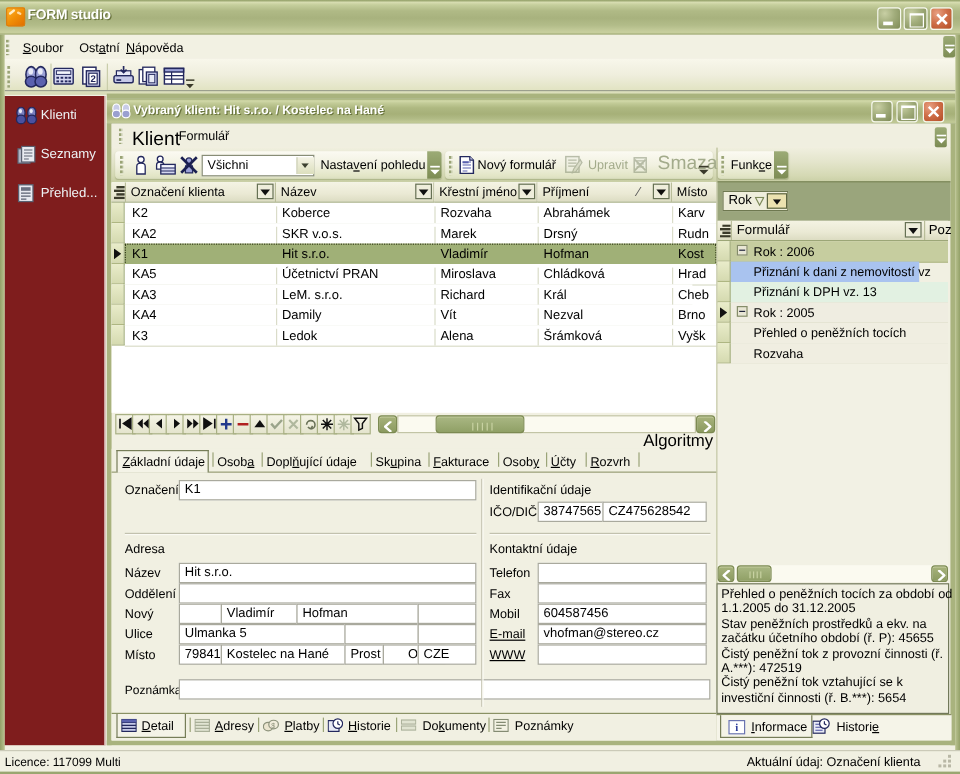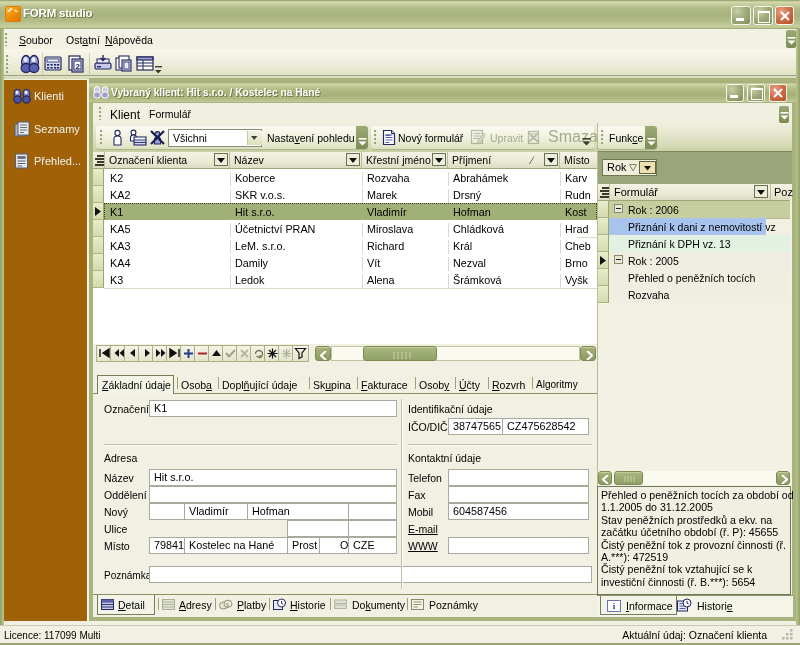--- a/index.html
+++ b/index.html
@@ -135,21 +135,21 @@
 </div>
 
 <div class="a" style="left:4px;top:75px;width:792px;height:1px;background:#9b9f8d"></div>
 <div class="a" style="left:89px;top:78px;width:707px;height:4px;background:#a9b37e"></div>
 <div class="a" style="left:786px;top:30px;width:10px;height:18px;border-radius:2px;background:linear-gradient(180deg,#9cab76,#7d8c54)"></div>
 <svg class="a" style="left:787px;top:37px" width="9" height="9">
       <rect x="0.5" y="0" width="8" height="1.6" fill="#fff"></rect>
       <path d="M0.5 3.5 L8.5 3.5 L4.5 7.5 Z" fill="#fff"></path>
     </svg>
 
-<div class="a" style="left:4px;top:80px;width:83px;height:541px;background:#a16207;border-right:1px solid #fdfdf6">
+<div class="a" style="left:4px;top:80px;width:83px;height:541px;background:#7f1d1d;border-right:1px solid #fdfdf6">
   <svg class="a" style="left:9px;top:9px" width="19" height="15" id="sb-binoc">
         <g>
           <ellipse cx="4.5" cy="5" rx="3.4" ry="4.8" fill="#7a80c0" stroke="#23285e" stroke-width="1.1"></ellipse>
           <ellipse cx="13.5" cy="5" rx="3.4" ry="4.8" fill="#7a80c0" stroke="#23285e" stroke-width="1.1"></ellipse>
           <ellipse cx="4.5" cy="10.5" rx="3.8" ry="3.6" fill="#4a51a0" stroke="#23285e" stroke-width="1.1"></ellipse>
           <ellipse cx="13.5" cy="10.5" rx="3.8" ry="3.6" fill="#4a51a0" stroke="#23285e" stroke-width="1.1"></ellipse>
           <ellipse cx="4" cy="3.6" rx="1.4" ry="1.8" fill="#e8eaf6"></ellipse>
           <ellipse cx="13" cy="3.6" rx="1.4" ry="1.8" fill="#e8eaf6"></ellipse>
         </g>
       </svg>
@@ -193,21 +193,21 @@
         <path d="M2 2 L10 10 M10 2 L2 10" stroke="#fff" stroke-width="2"></path>
       </svg>
     </div>
 
 <div class="a" style="left:89px;top:103px;width:4px;height:518px;background:#a9b37e"></div>
 <div class="a" style="left:792px;top:103px;width:4px;height:518px;background:#a9b37e"></div>
 <div class="a" style="left:89px;top:617px;width:707px;height:4px;background:#a9b37e"></div>
 
 <div class="a" style="left:93px;top:103px;width:699px;height:20px;background:#f0efe0">
   <div class="a grip" style="left:6px;top:4px;height:13px"></div>
-  <span class="a" style="left:17px;top:5px;font-size:12px">Klient</span>
+  <span class="a" style="left:17px;top:5px;font-size:16px">Klient</span>
   <span class="a" style="left:56px;top:5px;font-size:10.5px">Formulář</span>
   <div class="a" style="left:686px;top:3px;width:10px;height:17px;border-radius:2px;background:linear-gradient(180deg,#9cab76,#7b8a52)"></div>
   <svg class="a" style="left:687px;top:9px" width="9" height="9">
         <rect x="0.5" y="0" width="8" height="1.6" fill="#fff"></rect>
         <path d="M0.5 3.5 L8.5 3.5 L4.5 7.5 Z" fill="#fff"></path>
       </svg>
 </div>
 
 <div class="a" style="left:93px;top:123px;width:699px;height:29px;background:linear-gradient(180deg,#f0efdf 0%,#e4e5cc 40%,#d5d9b4 80%,#c9cfa5 100%)"></div>
 
@@ -510,21 +510,21 @@
 <div class="a" style="left:93px;top:393px;width:504px;height:1px;background:#8a9164"></div>
 <div class="a" style="left:97px;top:375px;width:77px;height:19px;background:#f4f3e7;border:1px solid #767d58;border-bottom:none;box-sizing:border-box"></div>
 <span class="a" style="left:102px;top:379px;font-size:10.5px"><u>Z</u>ákladní údaje</span>
 <span class="a" style="left:181px;top:379px;font-size:10.5px">Osob<u>a</u></span>
 <span class="a" style="left:222px;top:379px;font-size:10.5px">Dopl<u>ň</u>ující údaje</span>
 <span class="a" style="left:313px;top:379px;font-size:10.5px">Sk<u>u</u>pina</span>
 <span class="a" style="left:361px;top:379px;font-size:10.5px"><u>F</u>akturace</span>
 <span class="a" style="left:419px;top:379px;font-size:10.5px">Osob<u>y</u></span>
 <span class="a" style="left:459px;top:379px;font-size:10.5px"><u>Ú</u>čty</span>
 <span class="a" style="left:492px;top:379px;font-size:10.5px"><u>R</u>ozvrh</span>
-<span class="a" style="left:536px;top:379px;font-size:10px">Algoritmy</span>
+<span class="a" style="left:536px;top:359px;font-size:14px">Algoritmy</span>
 <div class="a tabsep" style="left:177px"></div>
 <div class="a tabsep" style="left:218px"></div>
 <div class="a tabsep" style="left:309px"></div>
 <div class="a tabsep" style="left:357px"></div>
 <div class="a tabsep" style="left:415px"></div>
 <div class="a tabsep" style="left:455px"></div>
 <div class="a tabsep" style="left:488px"></div>
 <div class="a tabsep" style="left:532px"></div>
 
 <div class="a" style="left:93px;top:394px;width:504px;height:223px;background:#f1f0e2"></div>
@@ -536,20 +536,21 @@
 <span class="a fl" style="left:104px;top:472px">Název</span>
 <div class="a fin" style="left:149px;top:469px;width:248px">Hit s.r.o.</div>
 <span class="a fl" style="left:104px;top:489px">Oddělení</span>
 <div class="a fin" style="left:149px;top:486px;width:248px"></div>
 <span class="a fl" style="left:104px;top:506px">Nový</span>
 <div class="a fin" style="left:149px;top:503px;width:36px"></div>
 <div class="a fin" style="left:184px;top:503px;width:64px">Vladimír</div>
 <div class="a fin" style="left:247px;top:503px;width:102px">Hofman</div>
 <div class="a fin" style="left:348px;top:503px;width:49px"></div>
 <span class="a fl" style="left:104px;top:523px">Ulice</span>
+<div class="a fin" style="left:149px;top:520px;width:139px">Ulmanka 5</div>
 <div class="a fin" style="left:287px;top:520px;width:62px"></div>
 <div class="a fin" style="left:348px;top:520px;width:49px"></div>
 <span class="a fl" style="left:104px;top:540px">Místo</span>
 <div class="a fin" style="left:149px;top:537px;width:36px">79841</div>
 <div class="a fin" style="left:184px;top:537px;width:104px">Kostelec na Hané</div>
 <div class="a fin" style="left:287px;top:537px;width:33px">Prost</div>
 <div class="a fin" style="left:319px;top:537px;width:52px;padding-left:20px">Olom</div>
 <div class="a fin" style="left:348px;top:537px;width:49px">CZE</div>
 <span class="a fl" style="left:104px;top:570px;font-size:10px">Poznámka</span>
 <div class="a fin" style="left:149px;top:566px;width:443px"></div>
@@ -564,20 +565,21 @@
 <div class="a" style="left:408px;top:444px;width:184px;height:1px;background:#c2c1ae"></div>
 <div class="a" style="left:408px;top:445px;width:184px;height:1px;background:#fbfaf4"></div>
 <span class="a fl" style="left:408px;top:452px">Kontaktní údaje</span>
 <span class="a fl" style="left:408px;top:472px">Telefon</span>
 <div class="a fin" style="left:448px;top:469px;width:141px"></div>
 <span class="a fl" style="left:408px;top:489px">Fax</span>
 <div class="a fin" style="left:448px;top:486px;width:141px"></div>
 <span class="a fl" style="left:408px;top:506px">Mobil</span>
 <div class="a fin" style="left:448px;top:503px;width:141px">604587456</div>
 <span class="a fl" style="left:408px;top:523px"><u>E-mail</u></span>
+<div class="a fin" style="left:448px;top:520px;width:141px">vhofman@stereo.cz</div>
 <span class="a fl" style="left:408px;top:540px"><u>WWW</u></span>
 <div class="a fin" style="left:448px;top:537px;width:141px"></div>
 
 <div class="a" style="left:93px;top:594px;width:504px;height:23px;background:#f1f0e2"></div>
 <div class="a" style="left:93px;top:594px;width:504px;height:1px;background:#8a9164"></div>
 <div class="a" style="left:97px;top:595px;width:58px;height:20px;background:#f4f3e7;border:1px solid #767d58;border-top:none;box-sizing:border-box"></div>
 <svg class="a" style="left:101px;top:599px" width="13" height="11" id="t2-detail">
       <g>
         <rect x="0.5" y="0.5" width="12" height="10" fill="#c6cae8" stroke="#23285e" stroke-width="1"></rect>
         <path d="M0.5 3 H12.5 M0.5 5.5 H12.5 M0.5 8 H12.5" stroke="#23285e" stroke-width="0.9"></path>

